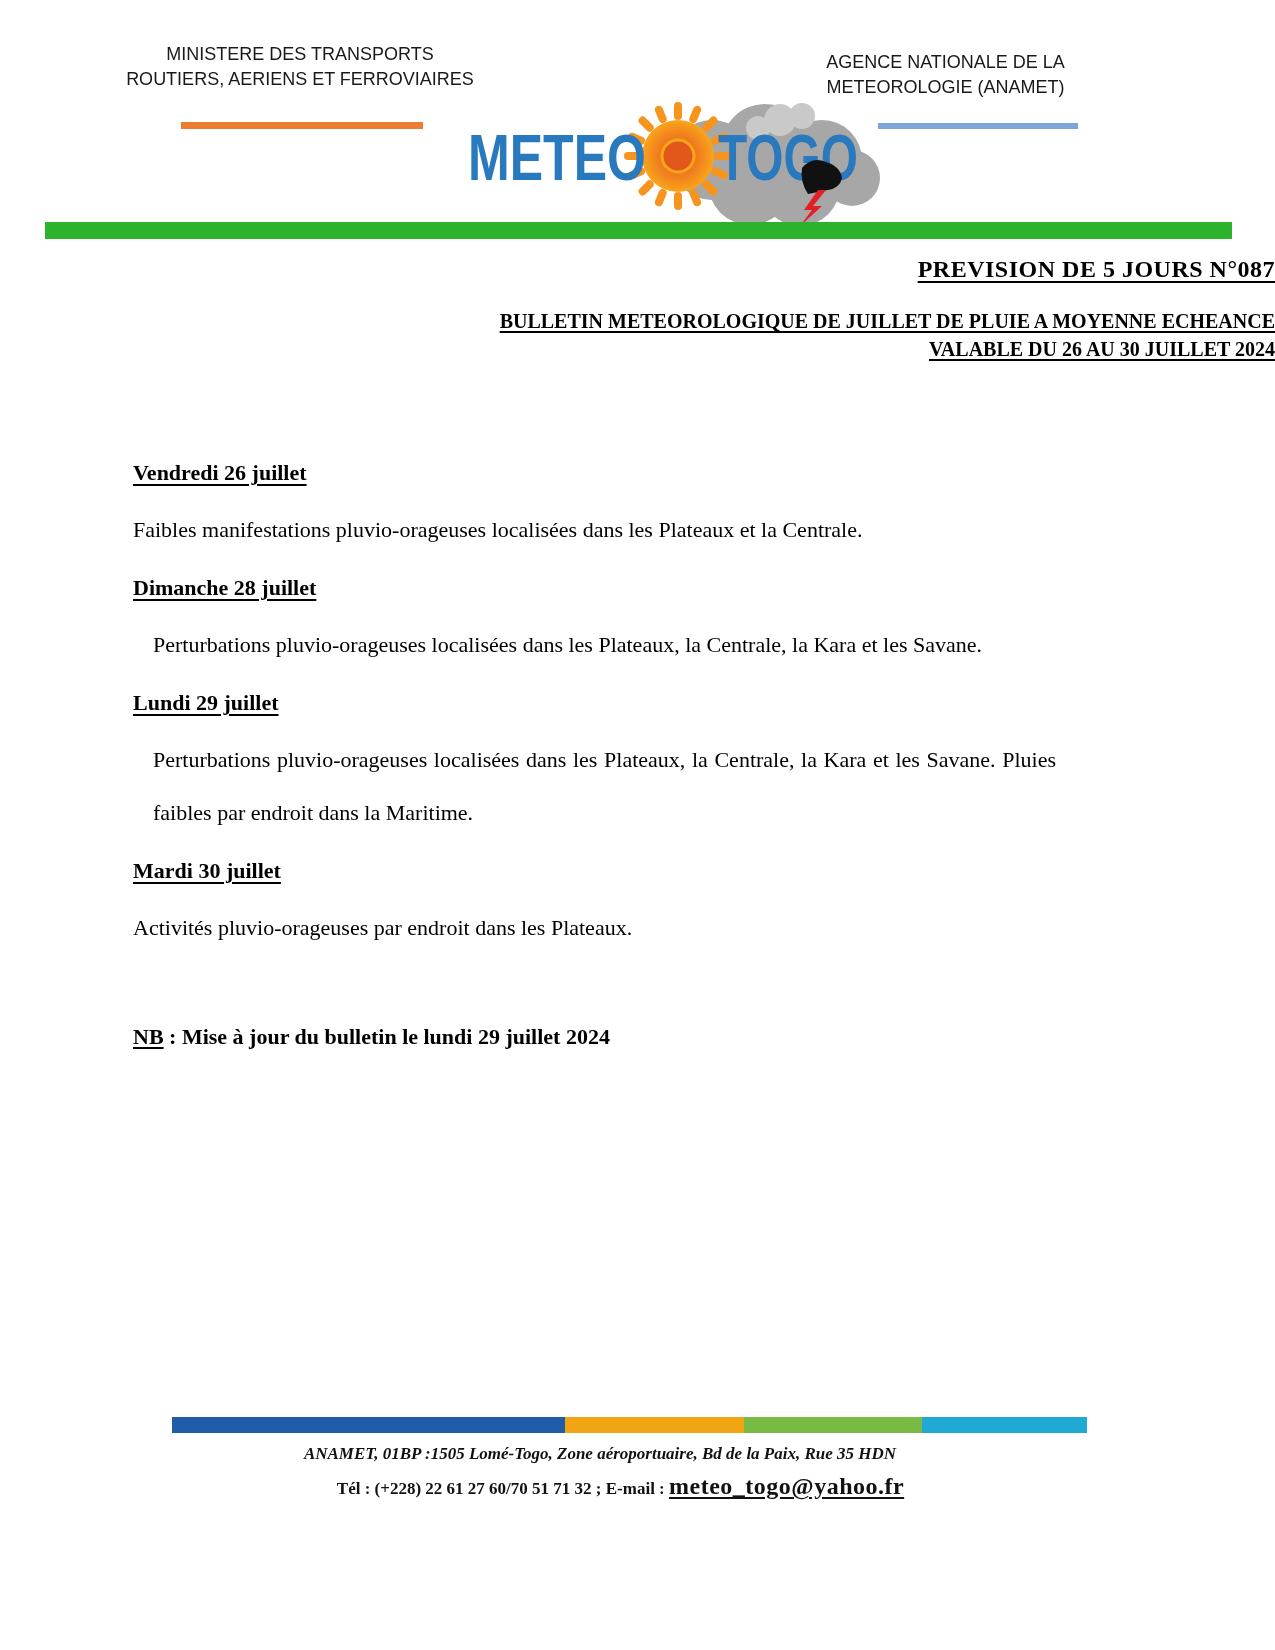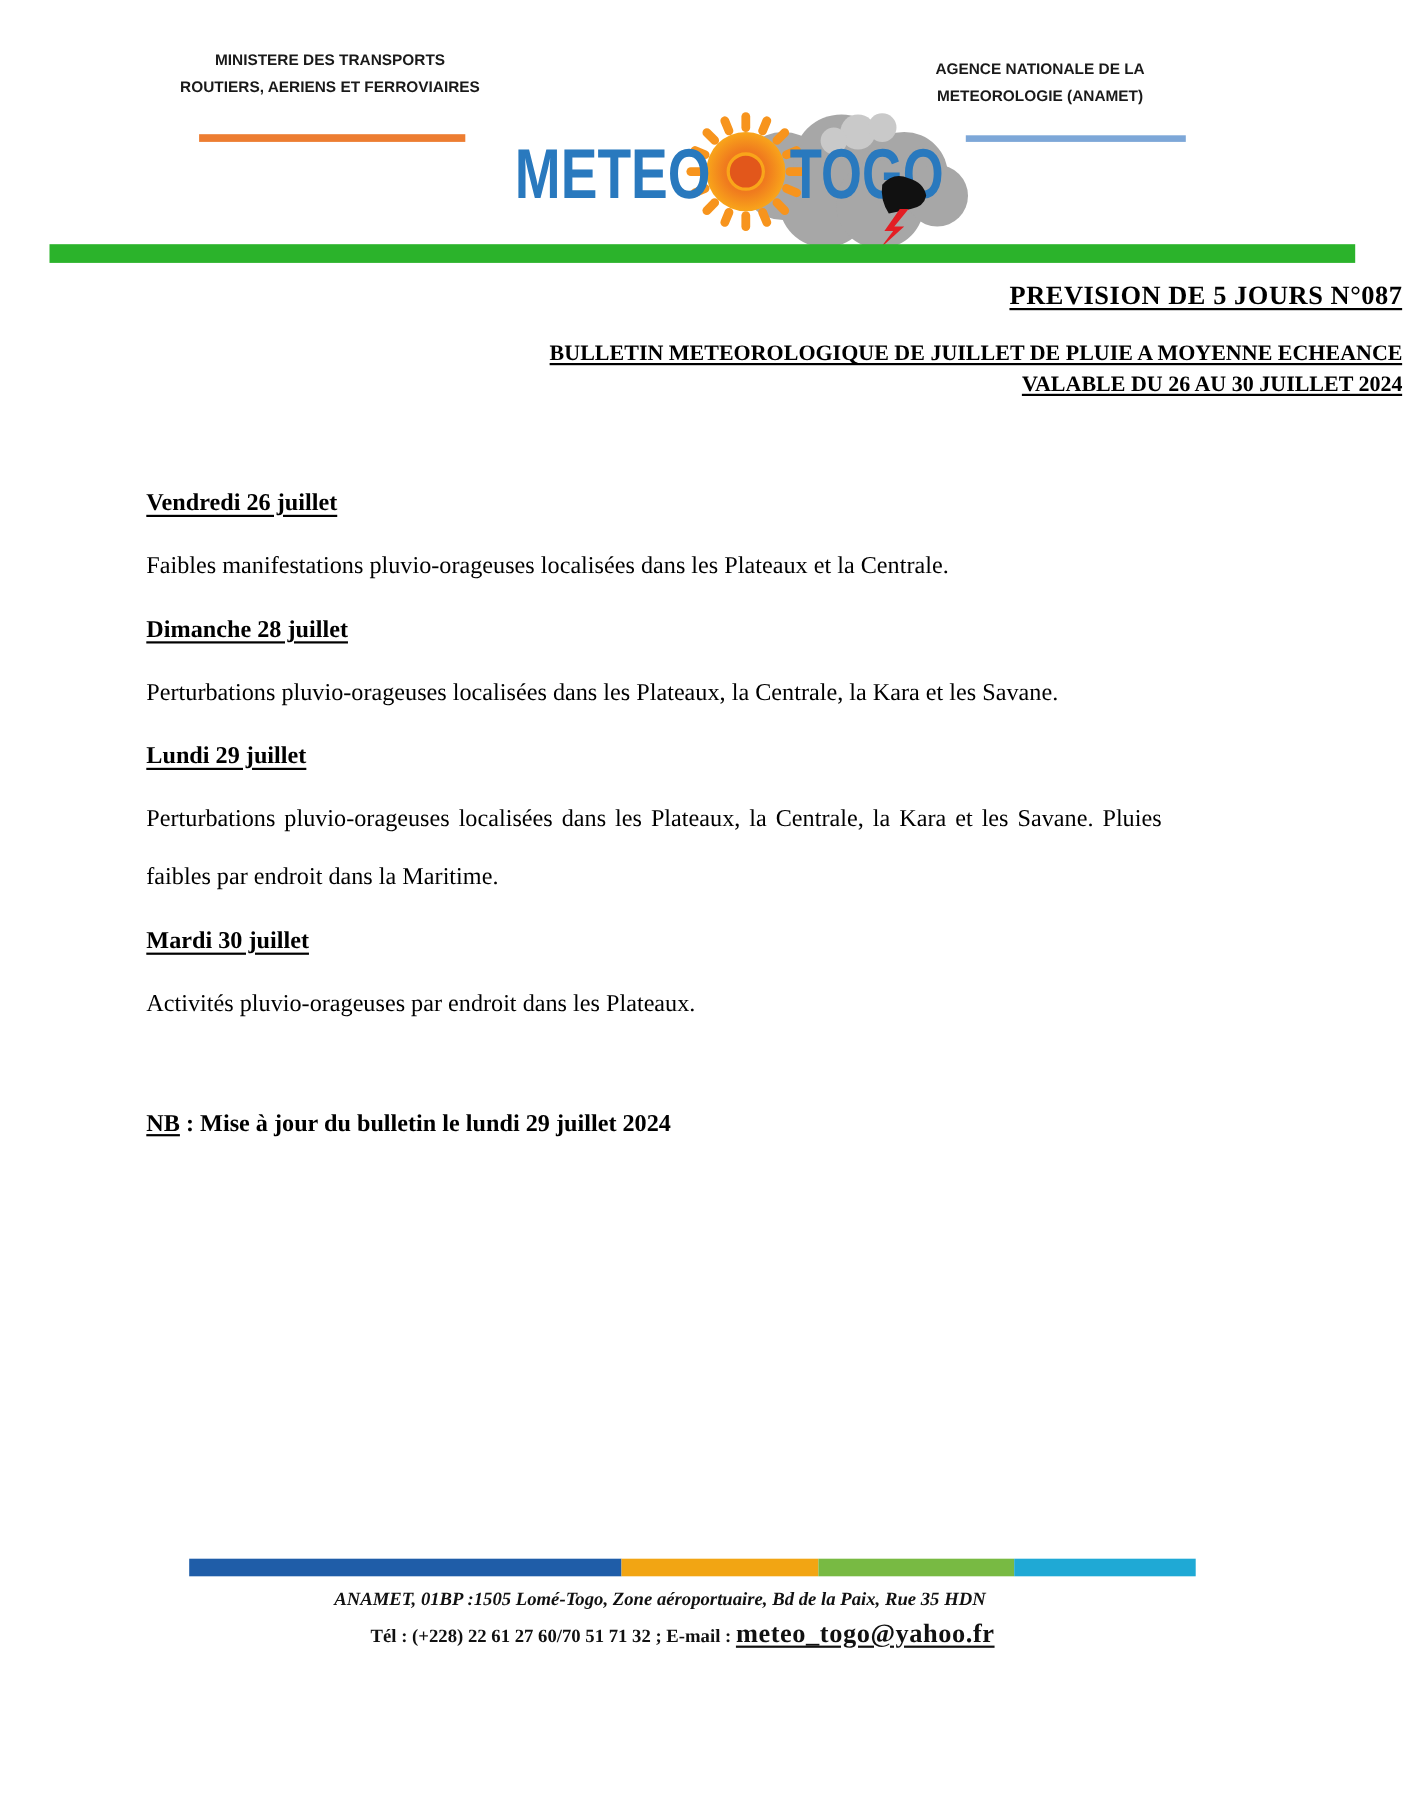--- a/index.html
+++ b/index.html
@@ -5,22 +5,22 @@
   html,body { margin:0; padding:0; background:#ffffff; }
   .page {
     position:relative; width:1275px; height:1650px; margin:0 auto;
     background:#ffffff; overflow:hidden;
     font-family:"Liberation Serif", serif; color:#000;
   }
 
   
   .org {
     position:absolute; text-align:center;
-    font-family:"Liberation Sans", sans-serif; font-weight:bold;
-    font-size:14px; line-height:25px; color:#191919;
+    font-family:"Liberation Sans", sans-serif; font-weight:normal;
+    font-size:18px; line-height:25px; color:#191919;
   }
   .org-left  { left:115px; top:42px;  width:370px; }
   .org-right { left:798px; top:50px;  width:295px; }
   .rule { position:absolute; height:7px; }
   .rule-orange { left:181px; top:122px; width:242px; }
   .rule-blue   { left:878px; top:123px; width:200px; height:6px; }
 
   .logo { position:absolute; left:450px; top:98px; width:435px; height:128px; }
 
   .green-divider { position:absolute; left:45px; top:222px; width:1187px; height:17px; }
@@ -35,23 +35,23 @@
     margin-top:24px; font-size:20px; font-weight:bold; line-height:28px;
   }
   .subtitle div { text-decoration:underline; text-underline-offset:3px; }
 
   
   .content { position:absolute; left:133px; top:440px; width:923px; font-size:22px; }
   .day-heading {
     margin:15px 0 0 0; font-size:22px; font-weight:bold; line-height:33px;
     text-decoration:underline; text-underline-offset:4px;
   }
-  .day:first-child .day-heading { margin-top:0; }
+  .day:first-child .day-heading { margin-top:16px; }
   .day-text { margin:14px 0 0 0; line-height:53px; }
-  .justify { text-align:justify; }
+  .justify { text-align:justify;margin-left:20px; }
 
   .note { margin:66px 0 0 0; font-size:22px; font-weight:bold; line-height:33px; }
   .note-label { text-decoration:underline; text-underline-offset:3px; }
 
   
   .footer-bar {
     position:absolute; left:172px; top:1417px; width:915px; height:16px;
     display:flex;
   }
   .footer-bar .seg1 { width:43%; }

